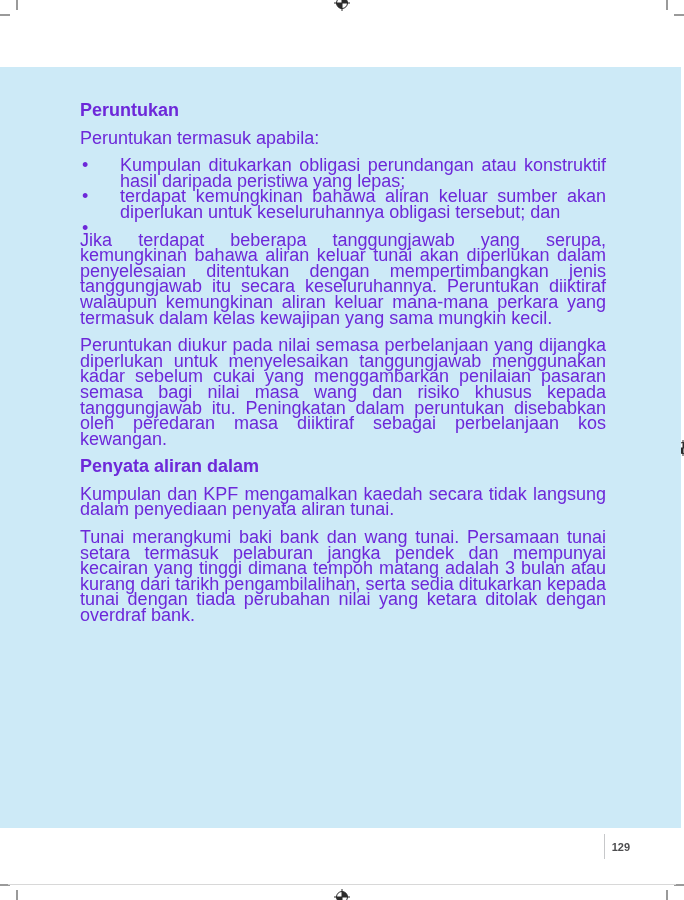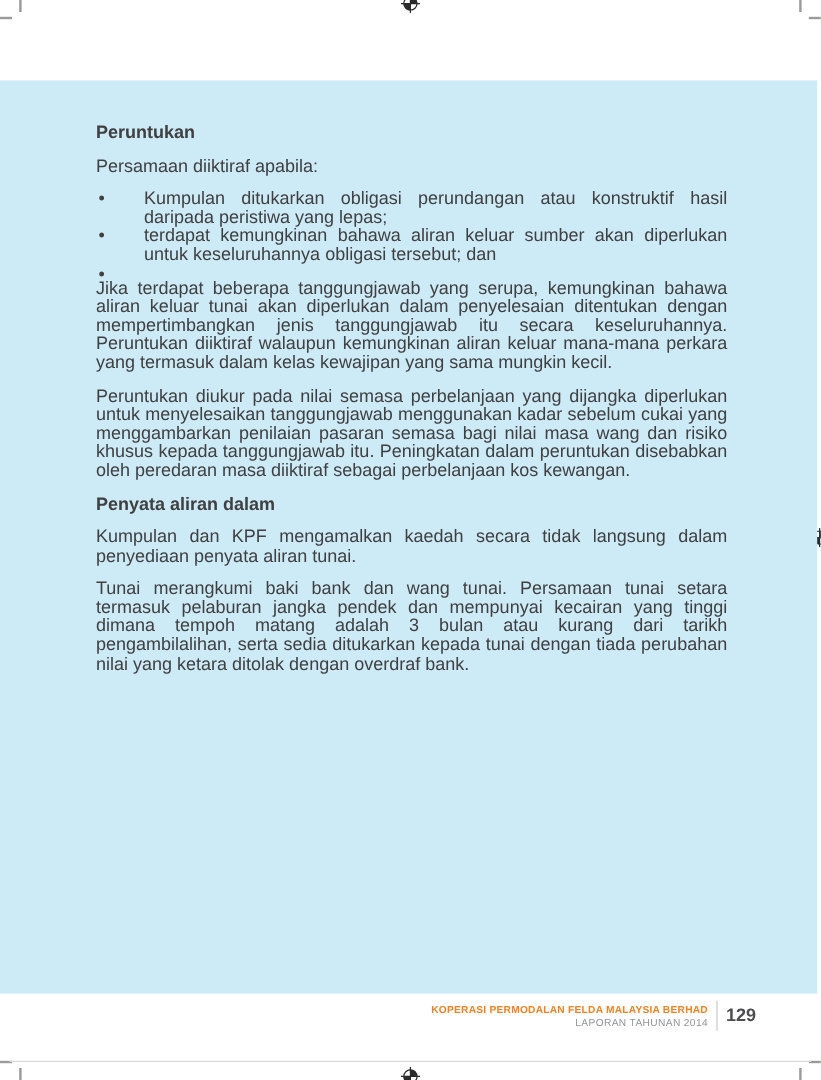--- a/index.html
+++ b/index.html
@@ -18,22 +18,22 @@
     left: 0; top: 67px;
     width: 681px; height: 761px;
     background: #cdeaf7;
   }
 
   
   .content {
     position: absolute;
     left: 80px; top: 103px;
     width: 526px;
-    color: #404040;
-    font-size: 15px;
+    color: #6d28d9;
+    font-size: 18px;
     line-height: 15.6px;
     text-align: justify;
   }
   .content .h { font-weight: bold; margin: 0 0 12px 0; text-align: left; }
   .content p { margin: 0 0 12px 0; }
   .bullet-list { margin: 0 0 12px 0; }
   .bullet-item { position: relative; padding-left: 40px; }
   .bullet-item .bullet-glyph {
     position: absolute; left: 2px; top: 0;
   }
@@ -60,21 +60,21 @@
     line-height: 11px;
   }
   .footer-divider {
     width: 1px; height: 25px;
     background: #c7c8ca;
     margin: 0 7px 0 7px;
   }
   .footer-pagenum {
     color: #4d4d4f;
     font-weight: bold;
-    font-size: 15px;
+    font-size: 11px;
   }
 
   
   .mark { position: absolute; background: #9a9a9a; }
   .m-tl-v { left: 16px; top: 0; width: 1.5px; height: 10px; }
   .m-tl-h { left: 0; top: 14px; width: 10px; height: 1.5px; }
   .m-tr-v { left: 666px; top: 0; width: 1.5px; height: 10px; }
   .m-tr-h { left: 674px; top: 14px; width: 10px; height: 1.5px; }
   .m-bl-v { left: 16px; top: 890px; width: 1.5px; height: 10px; }
   .m-bl-h { left: 0; top: 884px; width: 10px; height: 1.5px; }
@@ -138,21 +138,21 @@
     <line x1="0" y1="8" x2="16" y2="8" stroke="#2b2b2b" stroke-width="1"></line>
     <path d="M8 8 L8 2.5 A5.5 5.5 0 0 1 13.5 8 Z" fill="#2b2b2b"></path>
     <path d="M8 8 L8 13.5 A5.5 5.5 0 0 1 2.5 8 Z" fill="#2b2b2b"></path>
   </svg>
 
   <div class="panel"></div>
 
   <div class="content">
     <div class="h">Peruntukan</div>
 
-    <p>Persamaan diiktiraf apabila:</p>
+    <p>Peruntukan termasuk apabila:</p>
 
     <div class="bullet-list">
       <div class="bullet-item">
         <span class="bullet-glyph">•</span>
         <span>Kumpulan ditukarkan obligasi perundangan atau konstruktif hasil daripada peristiwa yang lepas;</span>
       </div>
       <div class="bullet-item">
         <span class="bullet-glyph">•</span>
         <span>terdapat kemungkinan bahawa aliran keluar sumber akan diperlukan untuk keseluruhannya obligasi tersebut; dan</span>
       </div>
@@ -164,21 +164,17 @@
     <p>Jika terdapat beberapa tanggungjawab yang serupa, kemungkinan bahawa aliran keluar tunai akan diperlukan dalam penyelesaian ditentukan dengan mempertimbangkan jenis tanggungjawab itu secara keseluruhannya. Peruntukan diiktiraf walaupun kemungkinan aliran keluar mana-mana perkara yang termasuk dalam kelas kewajipan yang sama mungkin kecil.</p>
     <p>Peruntukan diukur pada nilai semasa perbelanjaan yang dijangka diperlukan untuk menyelesaikan tanggungjawab menggunakan kadar sebelum cukai yang menggambarkan penilaian pasaran semasa bagi nilai masa wang dan risiko khusus kepada tanggungjawab itu. Peningkatan dalam peruntukan disebabkan oleh peredaran masa diiktiraf sebagai perbelanjaan kos kewangan.</p>
 
     <div class="h">Penyata aliran dalam</div>
 
     <p>Kumpulan dan KPF mengamalkan kaedah secara tidak langsung dalam penyediaan penyata aliran tunai.</p>
     <p>Tunai merangkumi baki bank dan wang tunai. Persamaan tunai setara termasuk pelaburan jangka pendek dan mempunyai kecairan yang tinggi dimana tempoh matang adalah 3 bulan atau kurang dari tarikh pengambilalihan, serta sedia ditukarkan kepada tunai dengan tiada perubahan nilai yang ketara ditolak dengan overdraf bank.</p>
   </div>
 
   <div class="footer">
-    <div class="footer-textblock">
-      <div class="footer-company">KOPERASI PERMODALAN FELDA MALAYSIA BERHAD</div>
-      <div class="footer-report">LAPORAN TAHUNAN 2014</div>
-    </div>
     <div class="footer-divider"></div>
     <div class="footer-pagenum">129</div>
   </div>
 
 </div>
 
 </body></html>

